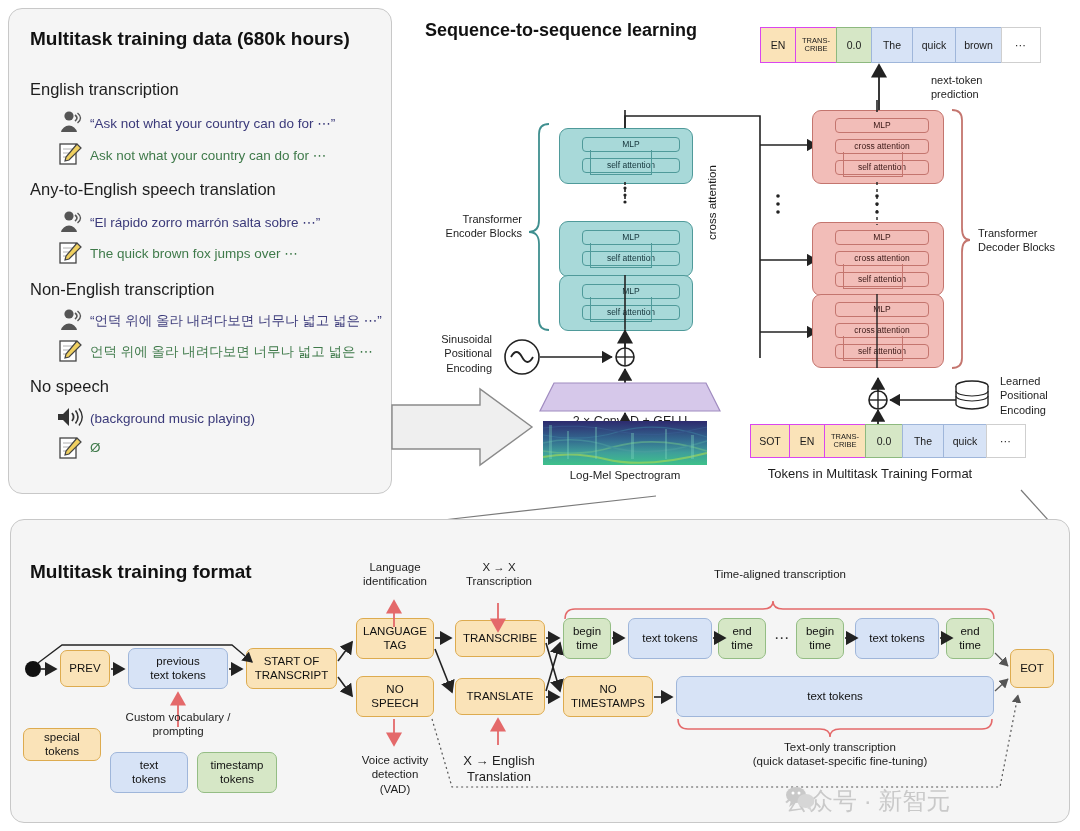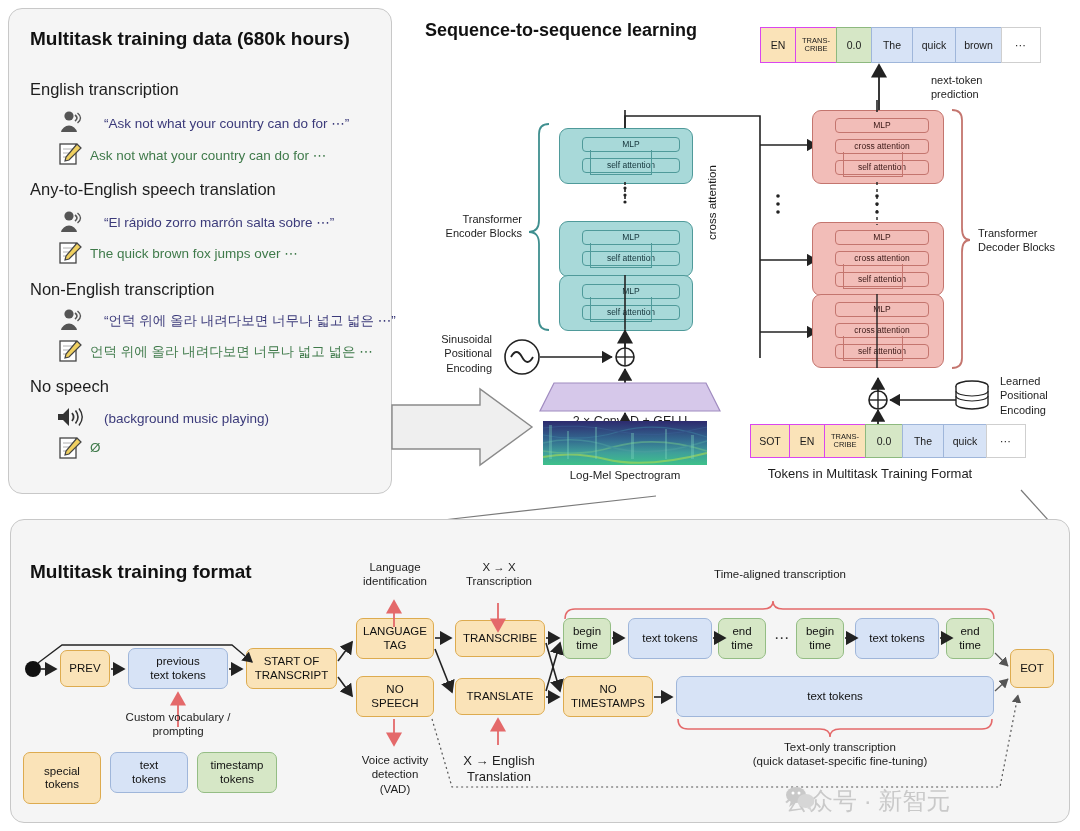--- a/index.html
+++ b/index.html
@@ -1,21 +1,21 @@
 <!DOCTYPE html>
 <html><head>
 <meta charset="utf-8">
 <style>
   html,body{margin:0;padding:0;background:#ffffff;}
   body{width:1080px;height:831px;position:relative;overflow:hidden;
        font-family:"Liberation Sans","DejaVu Sans",sans-serif;color:#1a1a1a;}
   .panel{position:absolute;background:#f5f5f5;border:1px solid #c8c8c8;border-radius:14px;}
   .ptitle{position:absolute;font-weight:bold;color:#111;}
   .hd{position:absolute;font-size:16.5px;color:#1d1d1d;}
-  .quote{position:absolute;font-size:13.5px;color:#3b3a7a;margin-left:14px;}
+  .quote{position:absolute;font-size:13.5px;color:#3b3a7a;}
   .trans{position:absolute;font-size:13.5px;color:#3f7a4a;}
   .lbl{position:absolute;font-size:11px;color:#1d1d1d;text-align:center;line-height:1.25;}
   .lbl-l{position:absolute;font-size:11px;color:#1d1d1d;text-align:right;line-height:1.3;}
   .lbl-r{position:absolute;font-size:11px;color:#1d1d1d;text-align:left;line-height:1.3;}
   svg{position:absolute;left:0;top:0;overflow:visible;}
 
   
   .encblk{position:absolute;background:#a8d9d9;border:1px solid #4f9a9a;border-radius:9px;}
   .encblk .inner{position:absolute;background:#a8d9d9;border:1px solid #4f9a9a;border-radius:4px;
      font-size:8.5px;text-align:center;color:#14343a;line-height:1;display:flex;align-items:center;justify-content:center;}
@@ -525,21 +525,21 @@
 <div class="lbl" style="left:438px;top:753px;width:122px;font-size:13px;">
   <span style="white-space:pre-line;">X → English
 Translation</span>
 </div>
 <div class="lbl" style="left:640px;top:567px;width:280px;font-size:11.5px;">Time-aligned transcription</div>
 <div class="lbl" style="left:690px;top:740px;width:300px;font-size:11.5px;">
   <span style="white-space:pre-line;">Text-only transcription
 (quick dataset-specific fine-tuning)</span>
 </div>
 
-<div class="fbox sp" style="left:23px;top:752px;width:78px;height:52px;justify-content:center;">
+<div class="fbox sp" style="left:23px;top:728px;width:78px;height:33px;justify-content:center;">
     <span style="white-space:pre-line;">special
 tokens</span>
   </div>
 <div class="fbox tt" style="left:110px;top:752px;width:78px;height:41px;">
     <span style="white-space:pre-line;">text
 tokens</span>
   </div>
 <div class="fbox tsg" style="left:197px;top:752px;width:80px;height:41px;">
     <span style="white-space:pre-line;">timestamp
 tokens</span>

